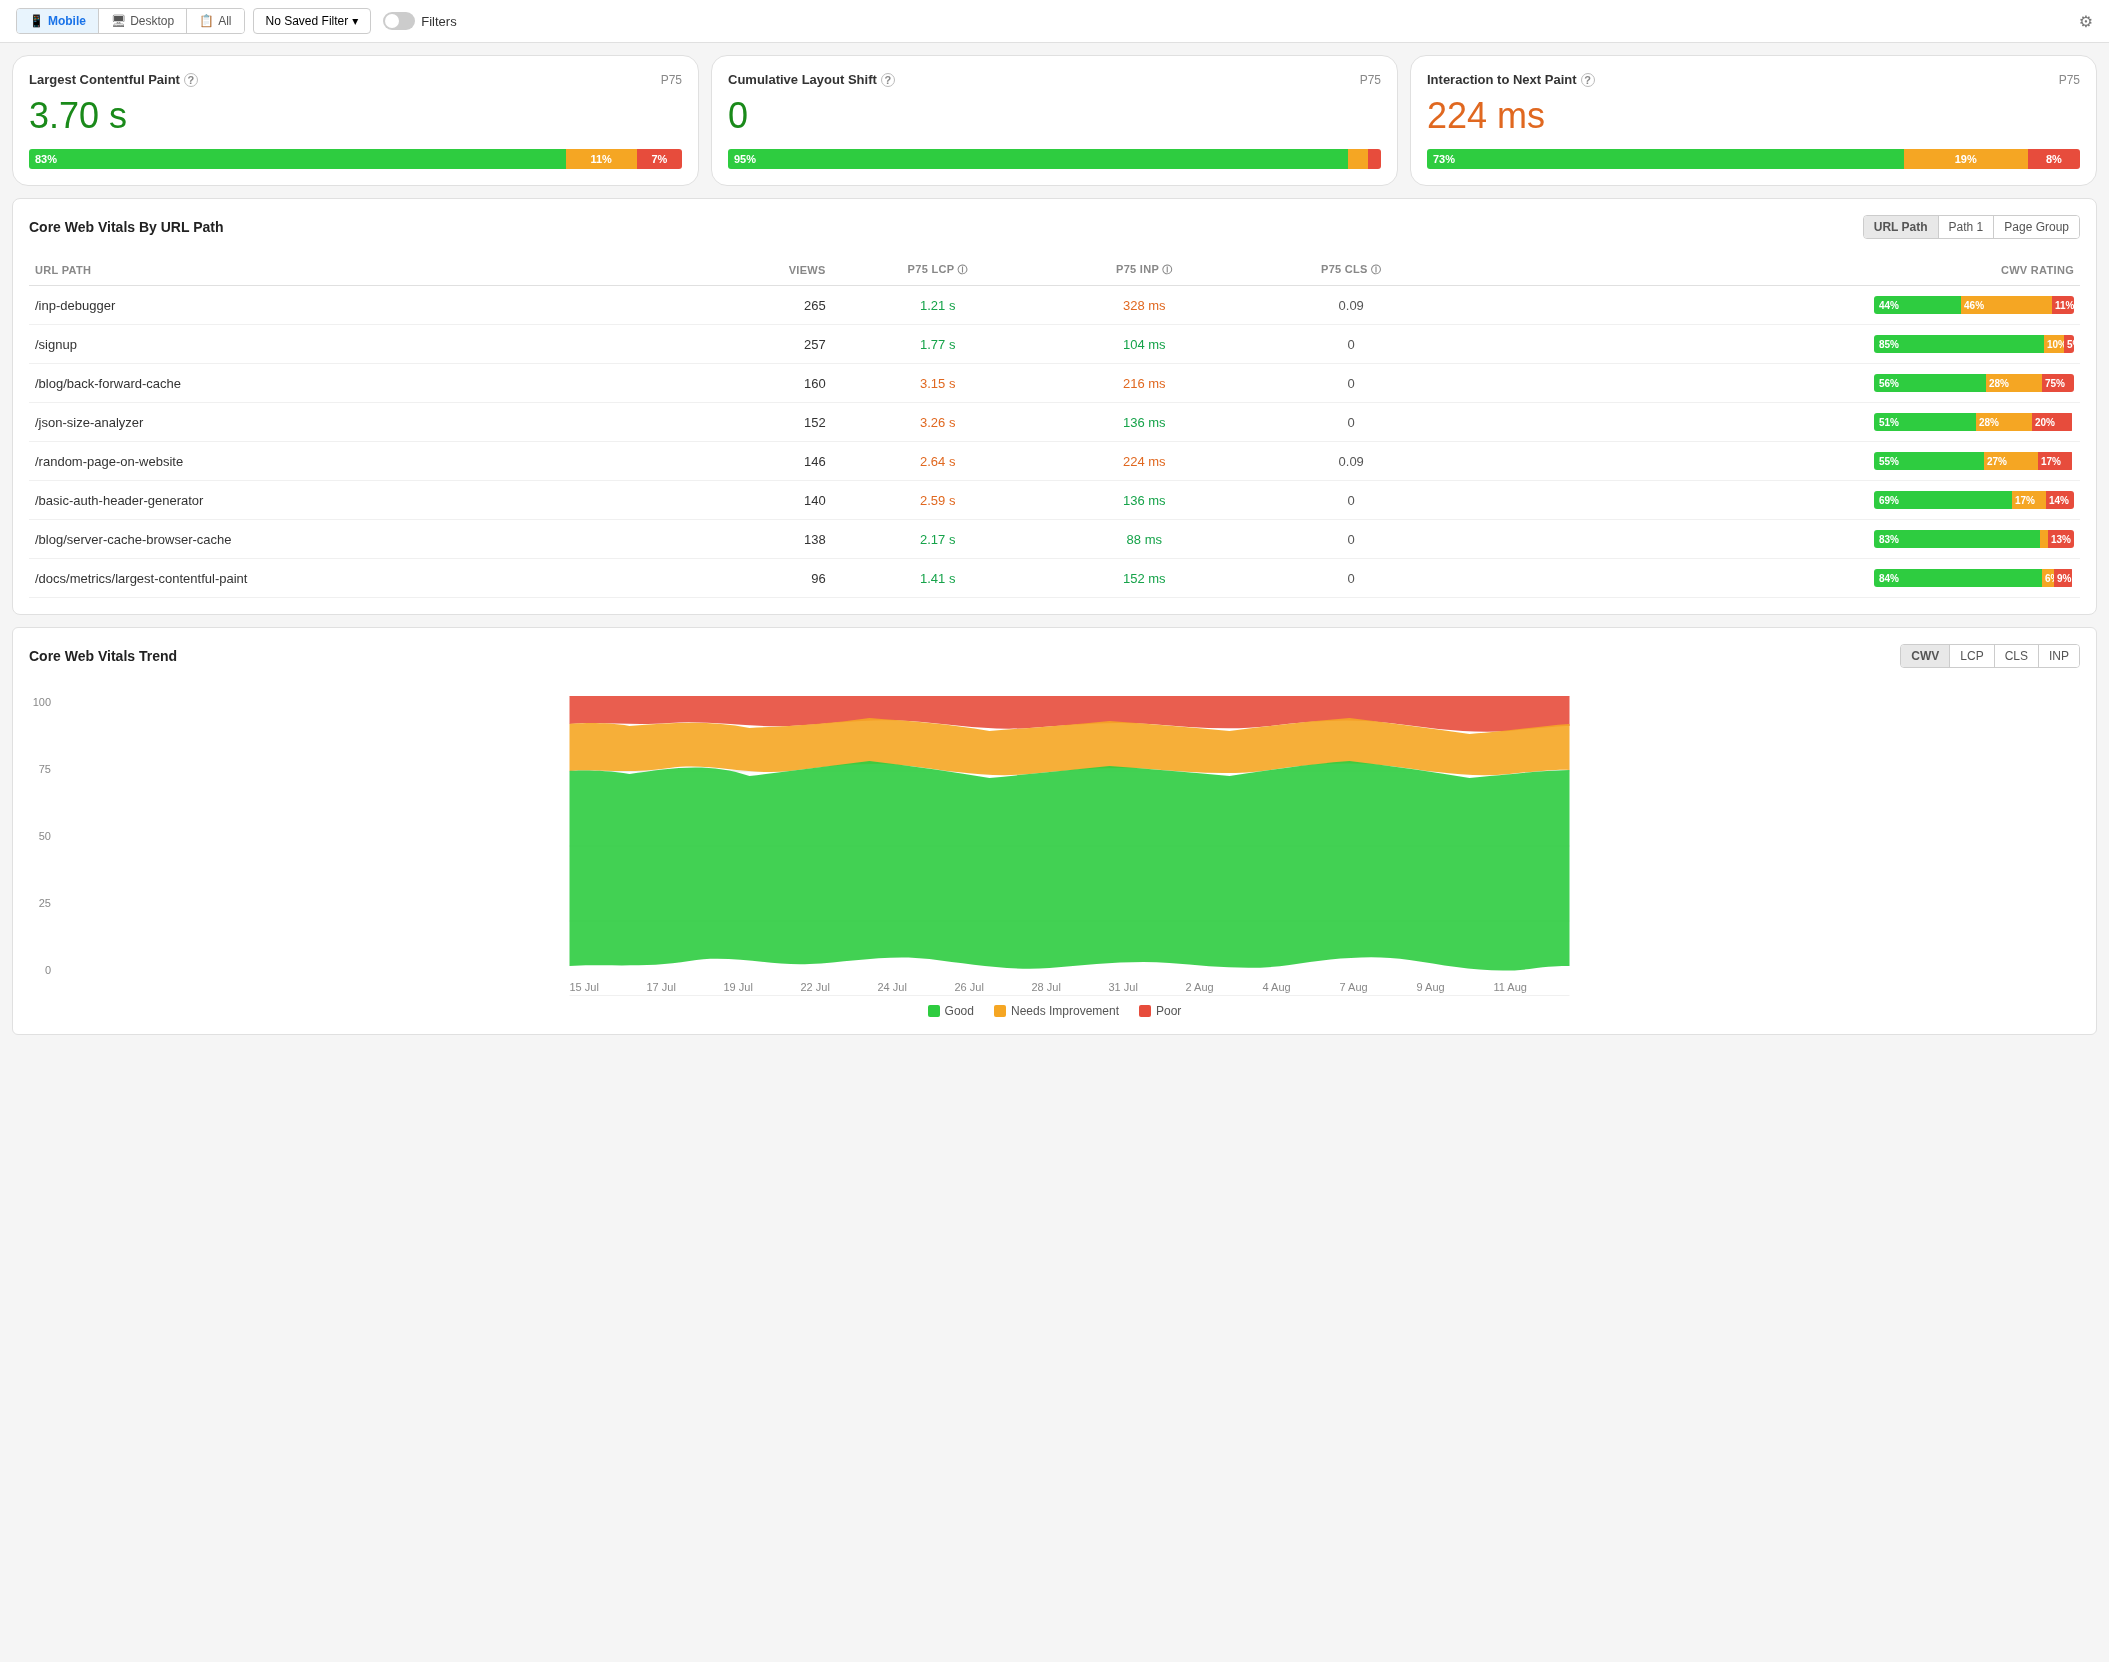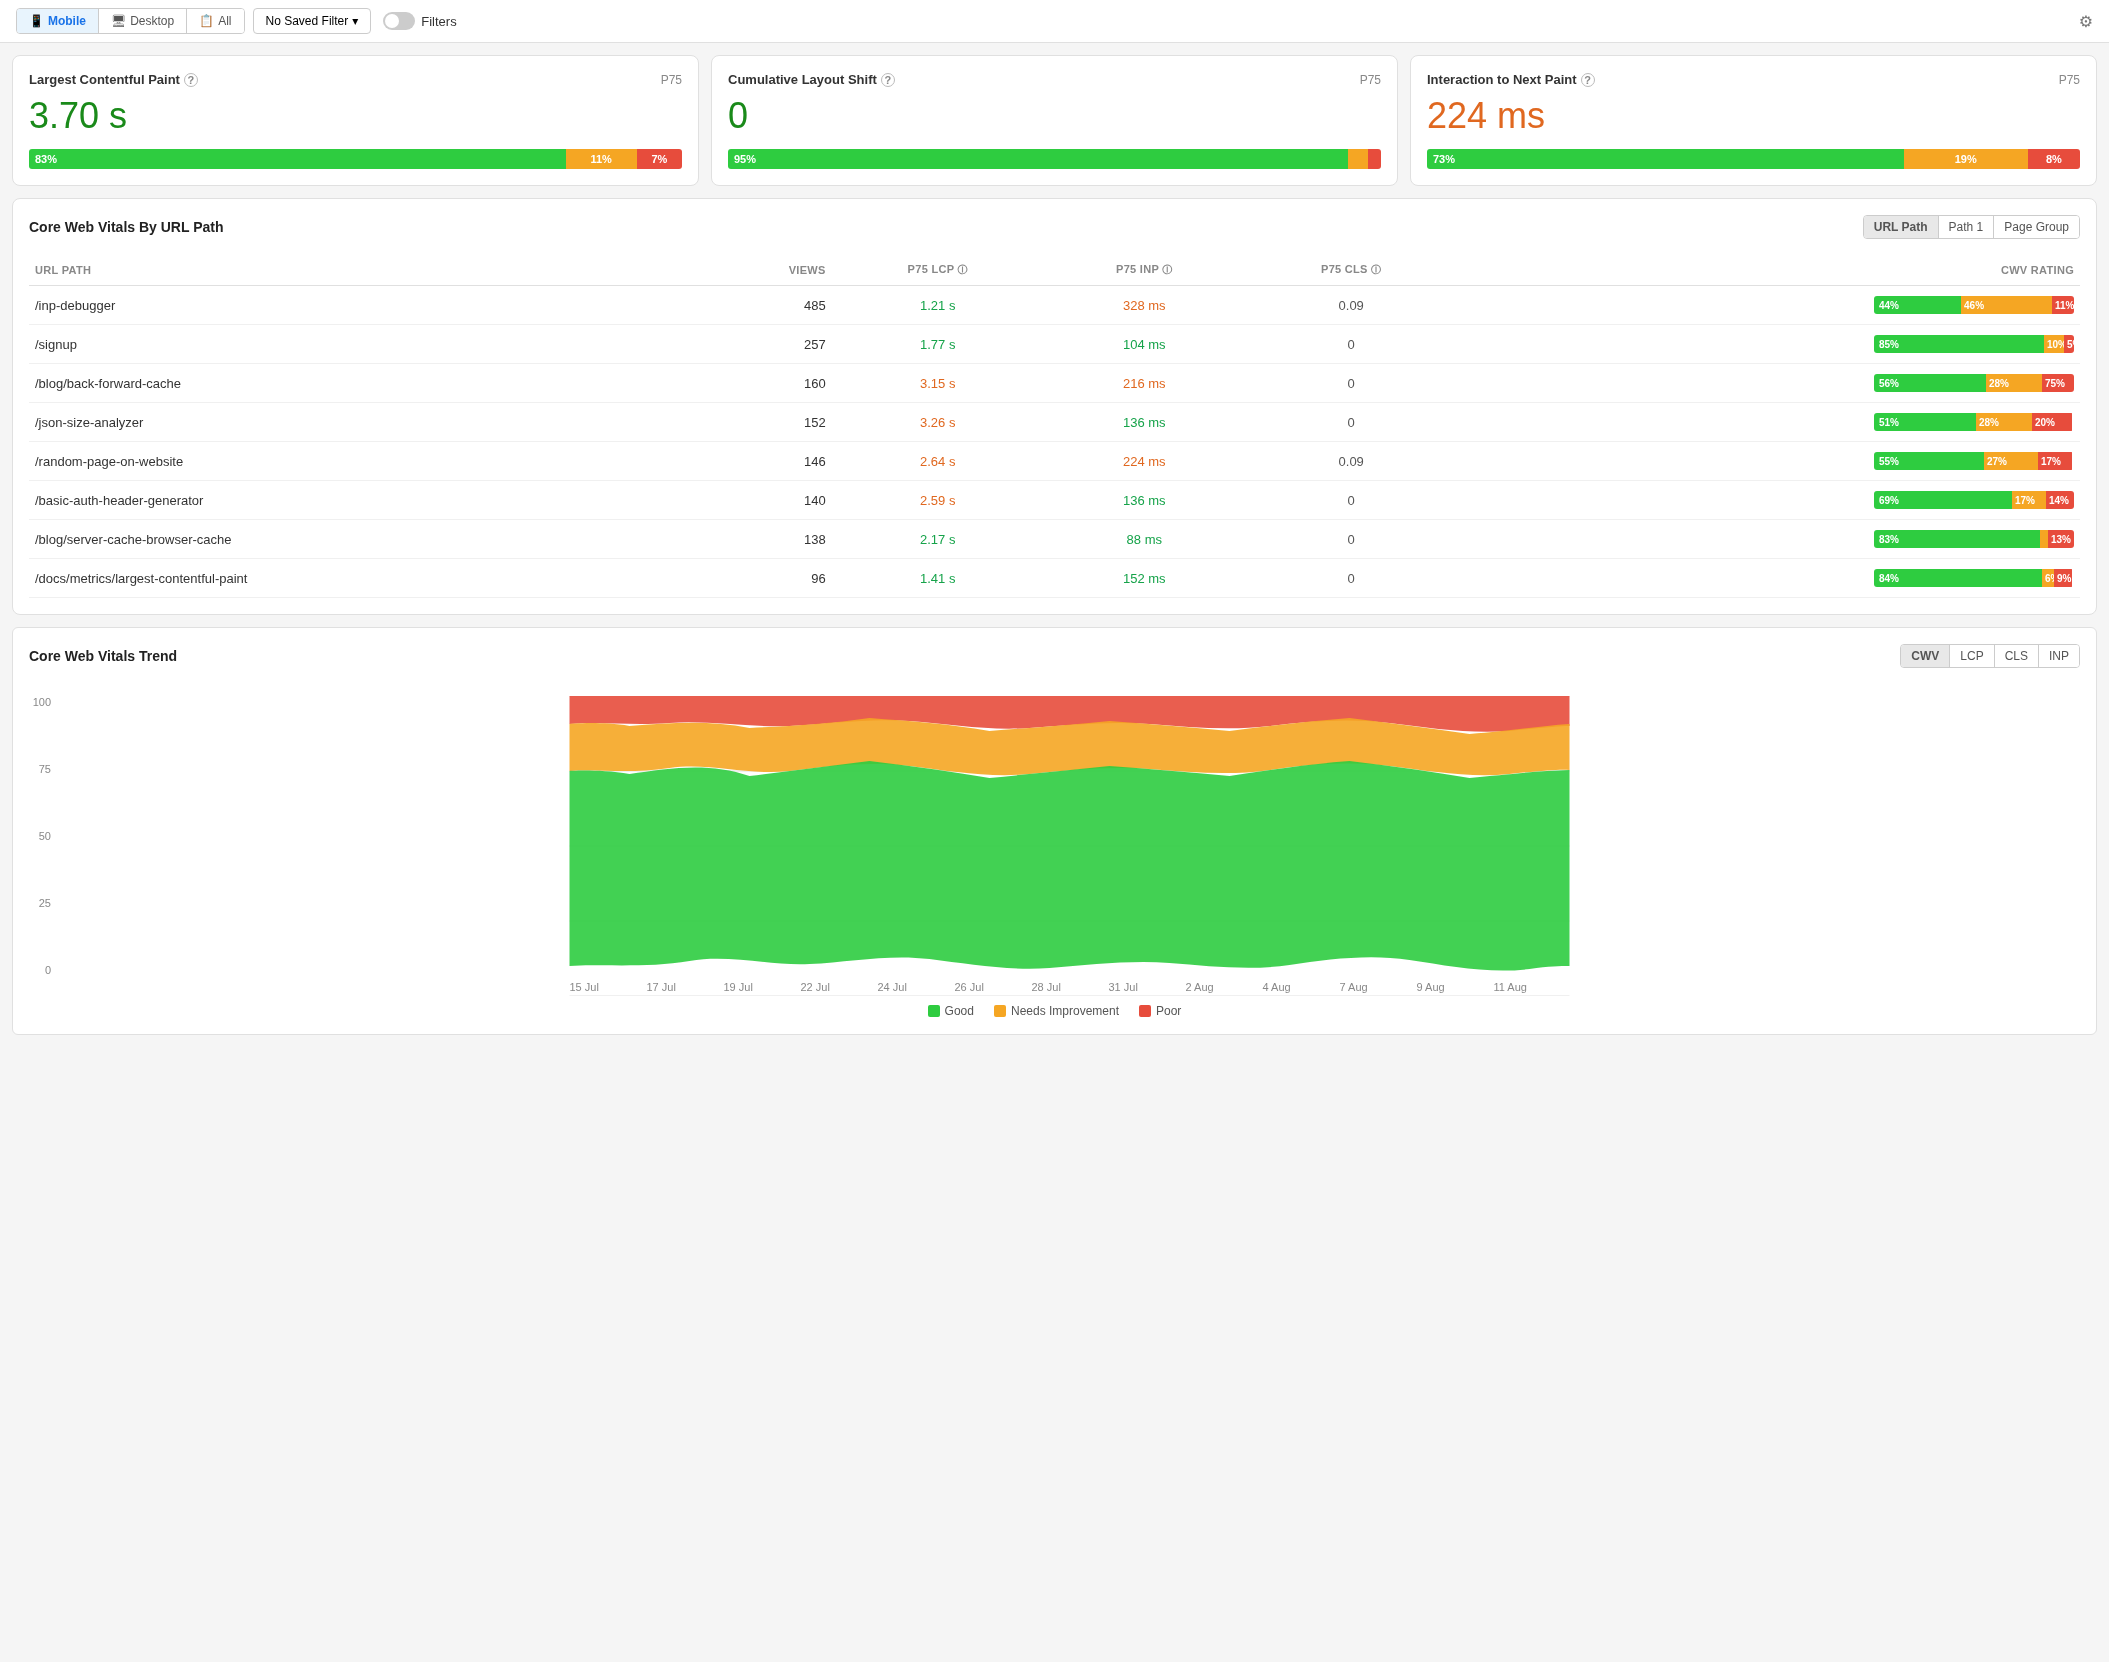--- a/index.html
+++ b/index.html
@@ -86,21 +86,21 @@
 
     
     .metric-cards {
       display: grid;
       grid-template-columns: 1fr 1fr 1fr;
       gap: 12px;
     }
     .metric-card {
       background: #fff;
       border: 1px solid #e0e0e0;
-      border-radius: 8px;
+      border-radius: 16px;
       padding: 16px;
     }
     .metric-card-header {
       display: flex;
       justify-content: space-between;
       align-items: center;
       margin-bottom: 8px;
     }
     .metric-title {
       font-size: 13px;
@@ -363,21 +363,21 @@
           <th class="right">VIEWS</th>
           <th class="center">P75 LCP <span style="font-size:10px;cursor:pointer">ⓘ</span></th>
           <th class="center">P75 INP <span style="font-size:10px;cursor:pointer">ⓘ</span></th>
           <th class="center">P75 CLS <span style="font-size:10px;cursor:pointer">ⓘ</span></th>
           <th class="right">CWV RATING</th>
         </tr>
       </thead>
       <tbody id="table-body">
       <tr>
             <td style="cursor: pointer; color: rgb(51, 51, 51);">/inp-debugger</td>
-            <td class="right">485</td>
+            <td class="right">265</td>
             <td class="center td-green">1.21 s</td>
             <td class="center td-orange">328 ms</td>
             <td class="center td-gray">0.09</td>
             <td class="right">
               <div class="cwv-bar-container">
                 <div class="cwv-good" style="width: 44%;">
                   <span class="cwv-label">44%</span>
                 </div>
                 <div class="cwv-needs" style="width: 46%;">
                   <span class="cwv-label">46%</span>

